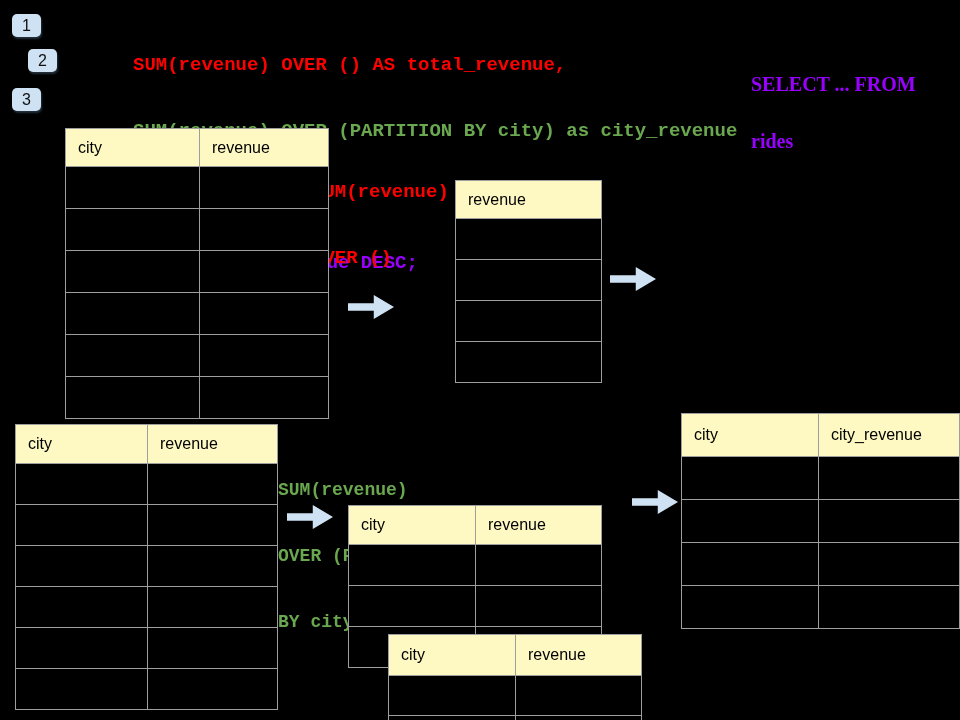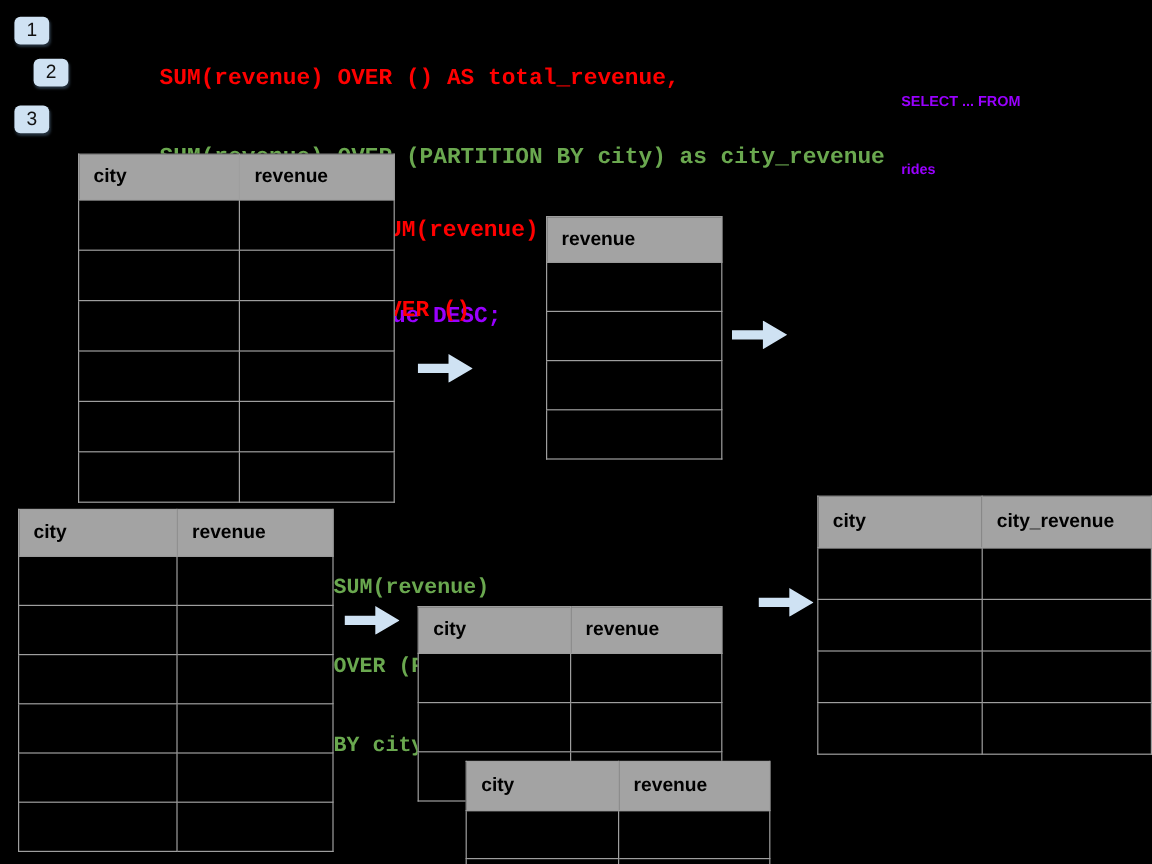--- a/index.html
+++ b/index.html
@@ -1,30 +1,30 @@
 <!DOCTYPE html>
 <html><head>
 <meta charset="utf-8">
 <style>
   html,body{margin:0;padding:0;}
   body{width:960px;height:720px;background:#000;overflow:hidden;position:relative;
        font-family:"Liberation Sans",sans-serif;}
   .abs{position:absolute;}
   .code{font-family:"Liberation Mono",monospace;font-weight:bold;font-size:19px;
         line-height:22px;white-space:pre;}
-  .code-sm{font-family:Liberation Sans, sans-serif;font-weight:bold;font-size:12px;
+  .code-sm{font-family:Liberation Serif, serif;font-weight:bold;font-size:20px;
         line-height:19px;white-space:pre;}
   .purple{color:#9900ff}
   .red{color:#ff0000}
   .green{color:#6aa84f}
   .badge{width:29px;height:23px;background:#cfe2f3;border-radius:5px;color:#111;
          display:flex;align-items:center;justify-content:center;font-size:16px;
          box-shadow:1px 2px 2px rgba(60,80,100,.6);position:absolute;}
   table{position:absolute;border-collapse:collapse;background:#000;}
-  th{background:#a3a3a3;border:1px solid #9e9e9e;font-weight:bold;font-size:16px;
+  th{background:#fef9c3;border:1px solid #9e9e9e;font-weight:normal;font-size:16px;
      color:#000;text-align:left;padding:0 0 0 12px;vertical-align:middle;}
   td{border:1px solid #9e9e9e;padding:0;}
   .t-src  th{height:37px} .t-src  td{height:41px}
   .t-rev  th{height:37px} .t-rev  td{height:40px}
   .t-src2 th{height:38px} .t-src2 td{height:40px}
   .t-p1   th{height:38px} .t-p1   td{height:40px}
   .t-p2   th{height:40px} .t-p2   td{height:39px}
   .t-res  th{height:42px} .t-res  td{height:42px}
   .arrow{position:absolute;width:46px;height:24px;background:#cfe2f3;
          clip-path:polygon(0 34%,56% 34%,56% 0,100% 50%,56% 100%,56% 66%,0 66%);

